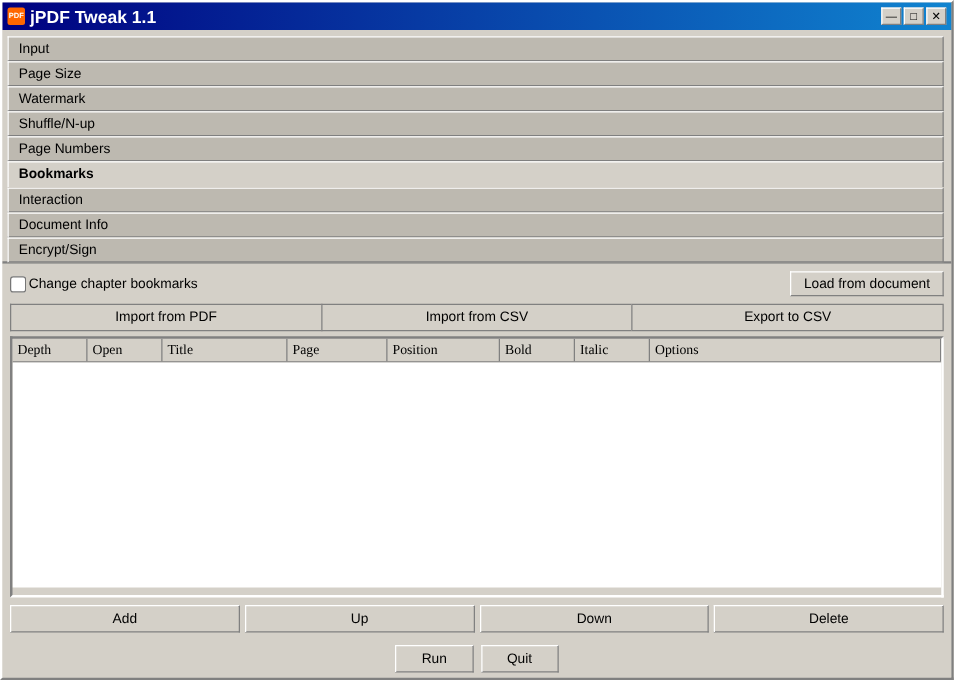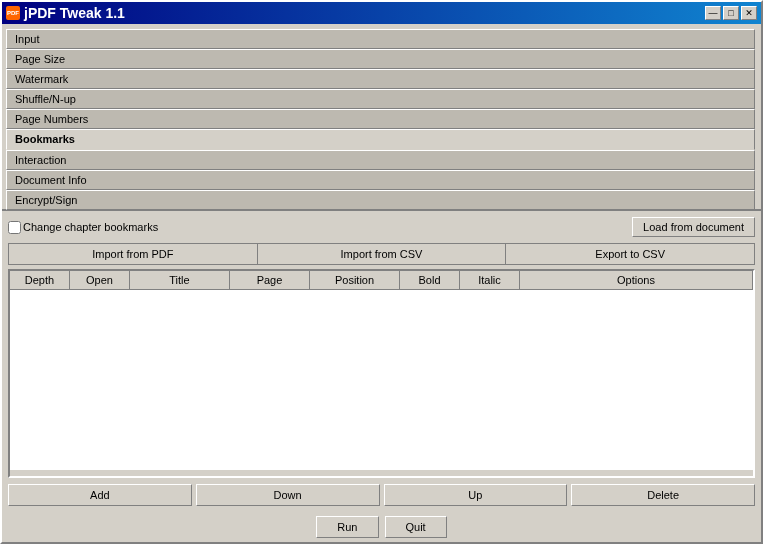--- a/index.html
+++ b/index.html
@@ -192,22 +192,23 @@
 
     .table-header {
       display: flex;
       background: #d4d0c8;
       border-bottom: 1px solid #808080;
     }
 
     .table-header-cell {
       padding: 3px 4px;
       border-right: 1px solid #808080;
-      text-align: center;
+      text-align: left;
       font-weight: normal;
+      font-family: Liberation Serif, serif;
     }
 
     .col-depth { width: 60px; flex-shrink: 0; }
     .col-open { width: 60px; flex-shrink: 0; }
     .col-title { width: 100px; flex-shrink: 0; }
     .col-page { width: 80px; flex-shrink: 0; }
     .col-position { width: 90px; flex-shrink: 0; }
     .col-bold { width: 60px; flex-shrink: 0; }
     .col-italic { width: 60px; flex-shrink: 0; }
     .col-options { flex: 1; }
@@ -319,22 +320,22 @@
         <div class="table-header-cell col-position">Position</div>
         <div class="table-header-cell col-bold">Bold</div>
         <div class="table-header-cell col-italic">Italic</div>
         <div class="table-header-cell col-options">Options</div>
       </div>
       <div class="table-body"></div>
     </div>
 
     <div class="bottom-buttons">
       <button class="bottom-btn">Add</button>
+      <button class="bottom-btn">Up</button>
       <button class="bottom-btn">Down</button>
-      <button class="bottom-btn">Up</button>
       <button class="bottom-btn">Delete</button>
     </div>
 
   </div>
 
   <div class="run-quit-row">
     <button class="run-quit-btn">Run</button>
     <button class="run-quit-btn">Quit</button>
   </div>
 

